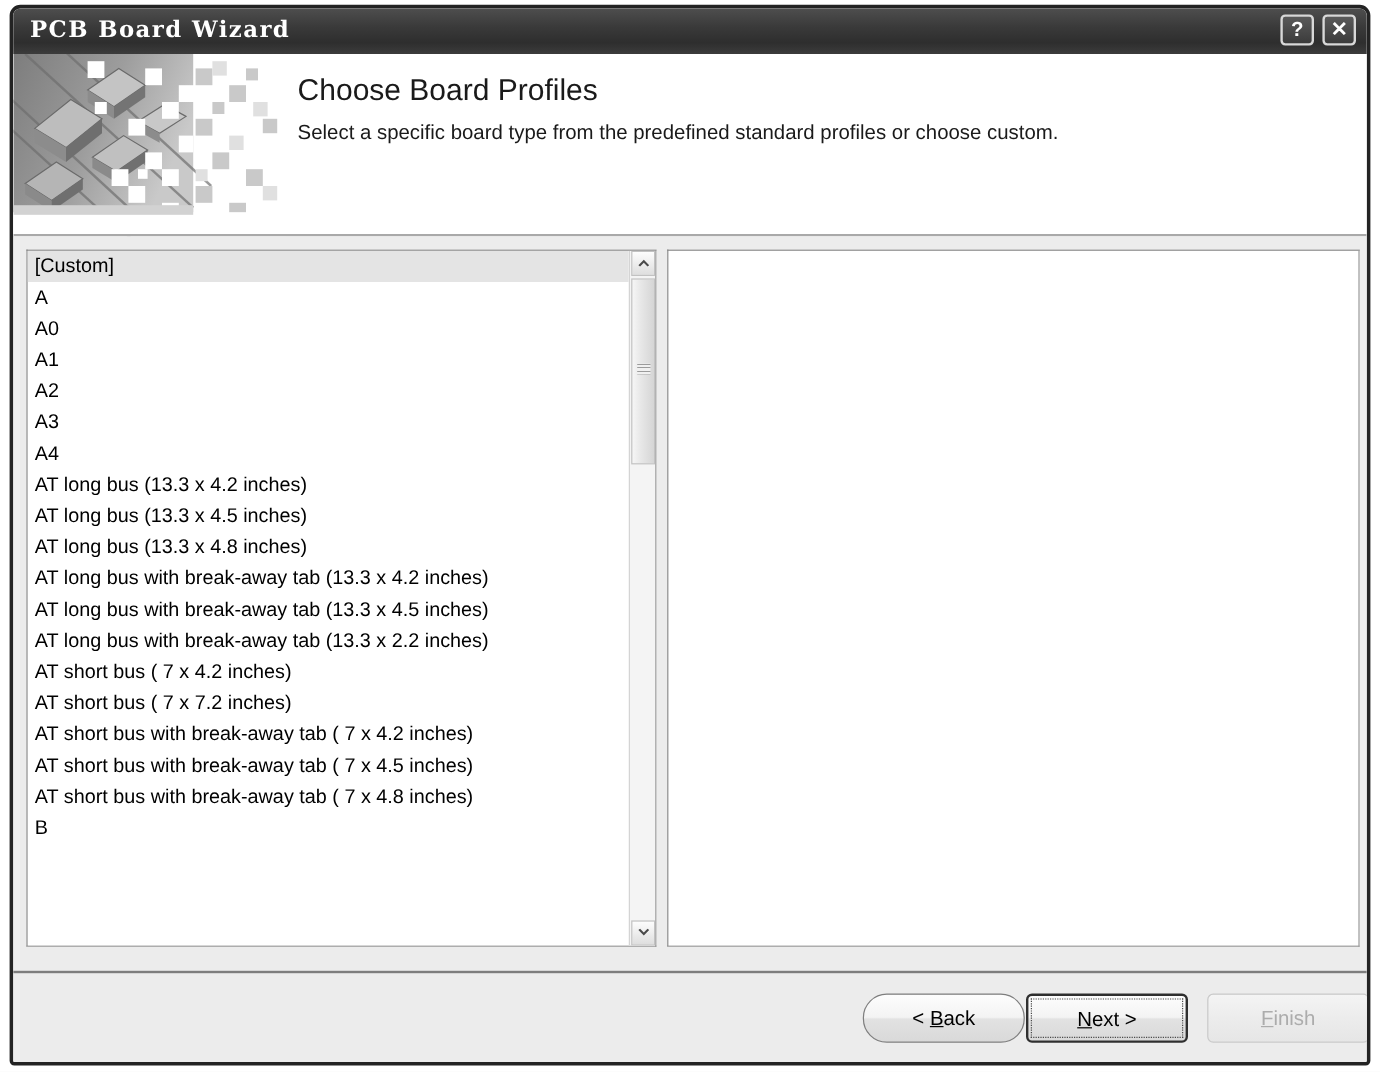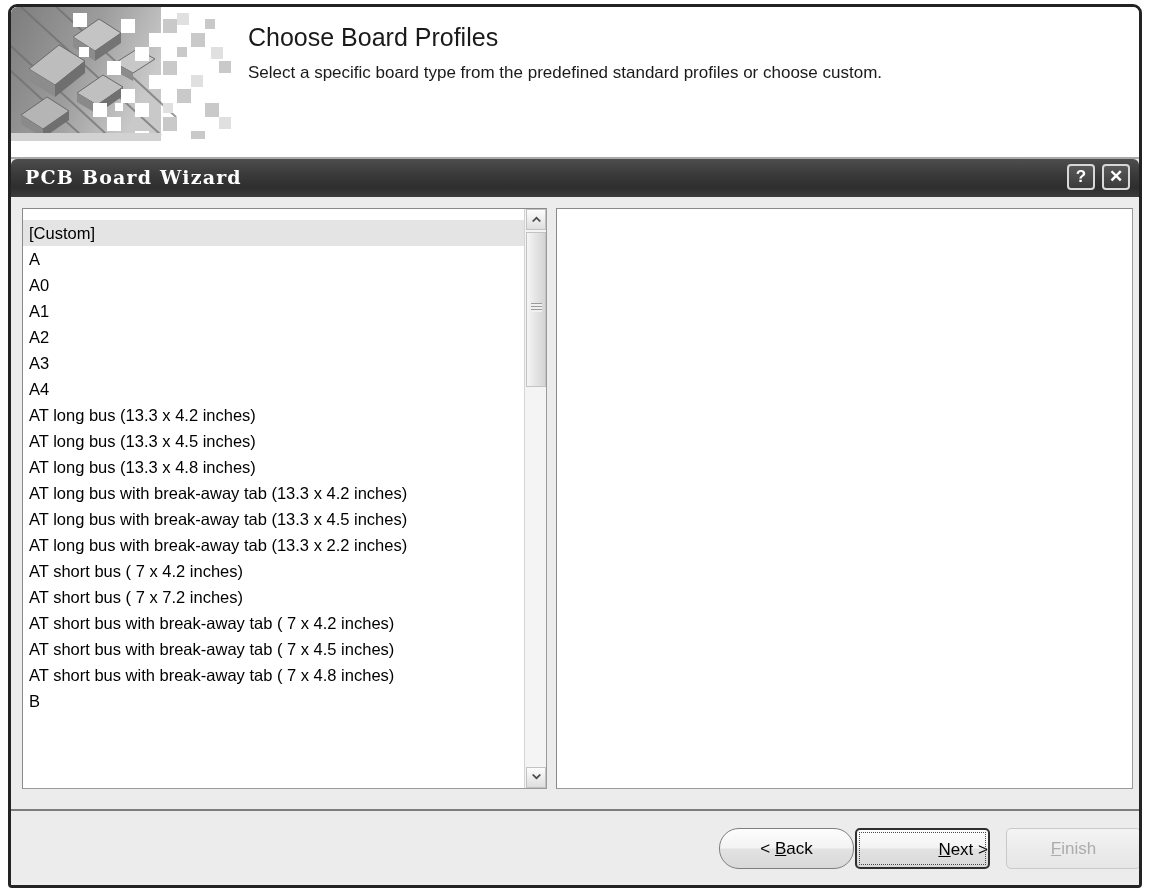--- a/index.html
+++ b/index.html
@@ -129,21 +129,20 @@
     box-sizing: border-box;
     overflow: hidden;
   }
   #list-items {
     position: absolute;
     left: 0;
     top: 0;
     right: 22px;
     bottom: 0;
     overflow: hidden;
-    margin-top: 11px;
   }
   .list-item {
     height: 26px;
     line-height: 26px;
     padding-left: 6px;
     font-size: 16.5px;
     color: #000000;
     white-space: nowrap;
     cursor: default;
   }
@@ -236,39 +235,44 @@
     line-height: 39px;
     cursor: default;
     white-space: nowrap;
   }
   .wiz-btn u { text-decoration: underline; }
   #btn-cancel { left: 557px; }
   #btn-back   { left: 708px; border-radius: 20px; }
   #btn-next   {
     left: 844px;
     border: 2px solid #2f2f2f;
-    text-align: right;
   }
   #btn-next .focus-ring {
     position: absolute;
     left: 2px; top: 2px; right: 2px; bottom: 2px;
     border: 1px dotted #4a4a4a;
     pointer-events: none;
   }
   #btn-finish {
     left: 995px;
     color: #acacac;
     background: linear-gradient(to bottom, #f4f4f4 0%, #ececec 50%, #e6e6e6 100%);
     border: 1px solid #c9c9c9;
   }
 </style>
 </head>
 <body>
 
 <div id="dialog">
+
+  <div id="titlebar">
+    <div id="titlebar-text">PCB Board Wizard</div>
+    <div class="tb-btn" id="btn-help">?</div>
+    <div class="tb-btn" id="btn-close">✕</div>
+  </div>
 
   <div id="header">
     <div id="header-art">
       <svg width="228" height="152" viewBox="0 0 228 152" xmlns="http://www.w3.org/2000/svg">
         <defs>
           <linearGradient id="boardg" x1="0" y1="0" x2="1" y2="0.4">
             <stop offset="0%" stop-color="#7d7d7d"></stop>
             <stop offset="55%" stop-color="#9d9d9d"></stop>
             <stop offset="100%" stop-color="#c9c9c9"></stop>
           </linearGradient>
@@ -336,26 +340,20 @@
         </g>
         <rect x="0" y="132" width="228" height="20" fill="#ffffff"></rect>
         <rect x="0" y="126" width="150" height="8" fill="#d2d2d2"></rect>
       </svg>
     </div>
     <div id="header-title">Choose Board Profiles</div>
     <div id="header-sub">Select a specific board type from the predefined standard profiles or choose custom.</div>
     <div id="header-rule"></div>
   </div>
 
-  <div id="titlebar">
-    <div id="titlebar-text">PCB Board Wizard</div>
-    <div class="tb-btn" id="btn-help">?</div>
-    <div class="tb-btn" id="btn-close">✕</div>
-  </div>
-
   <div id="content">
 
     <div id="listbox">
       <div id="list-items">
           <div class="list-item selected">[Custom]</div>
           <div class="list-item">A</div>
           <div class="list-item">A0</div>
           <div class="list-item">A1</div>
           <div class="list-item">A2</div>
           <div class="list-item">A3</div>

